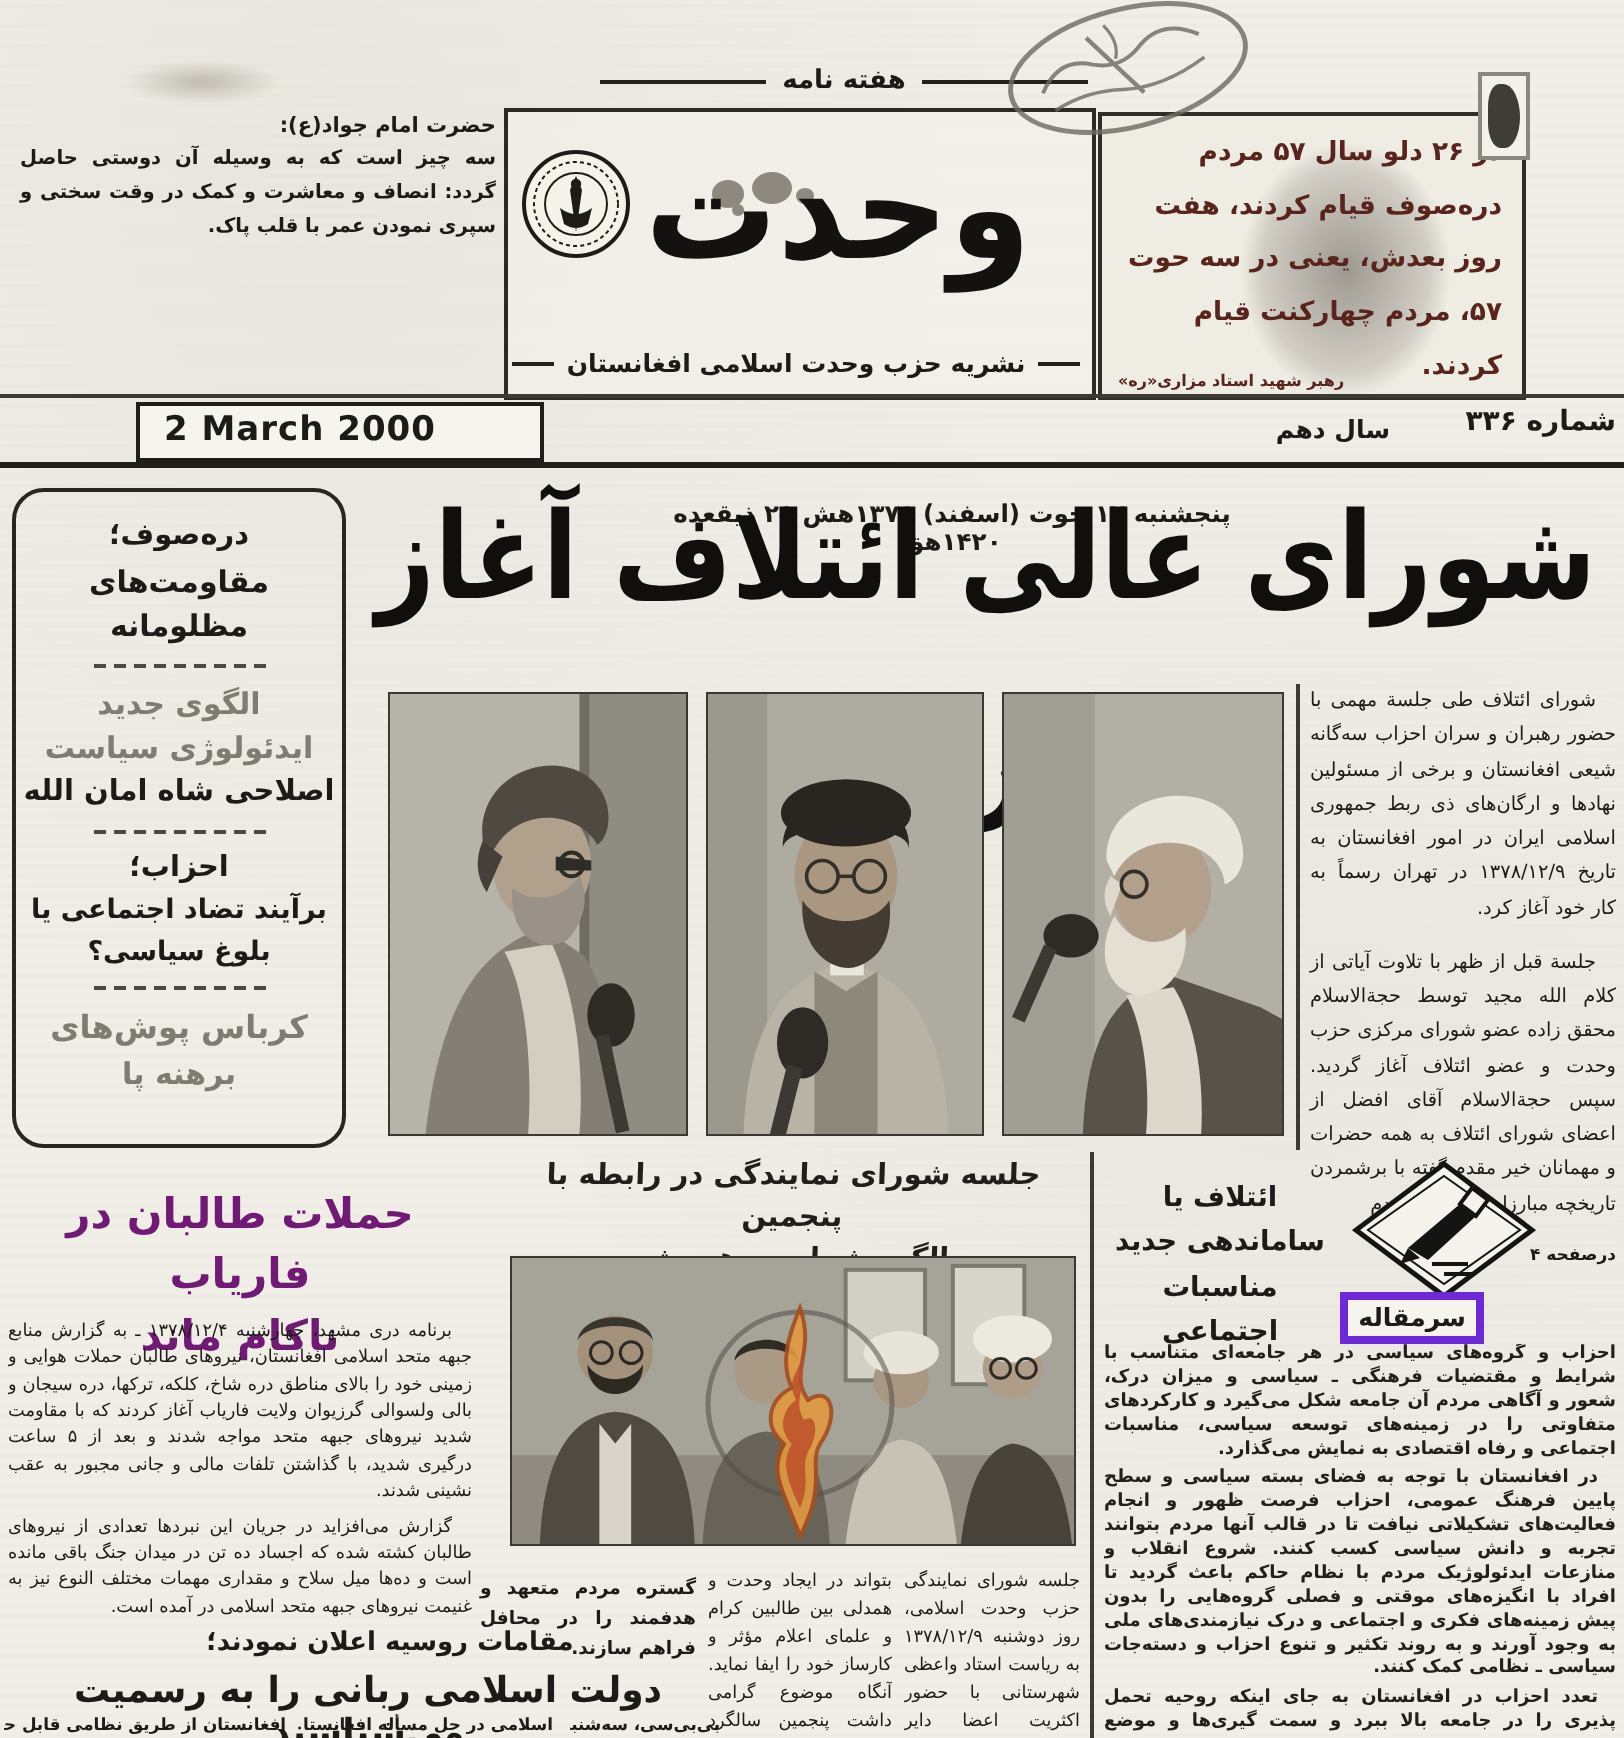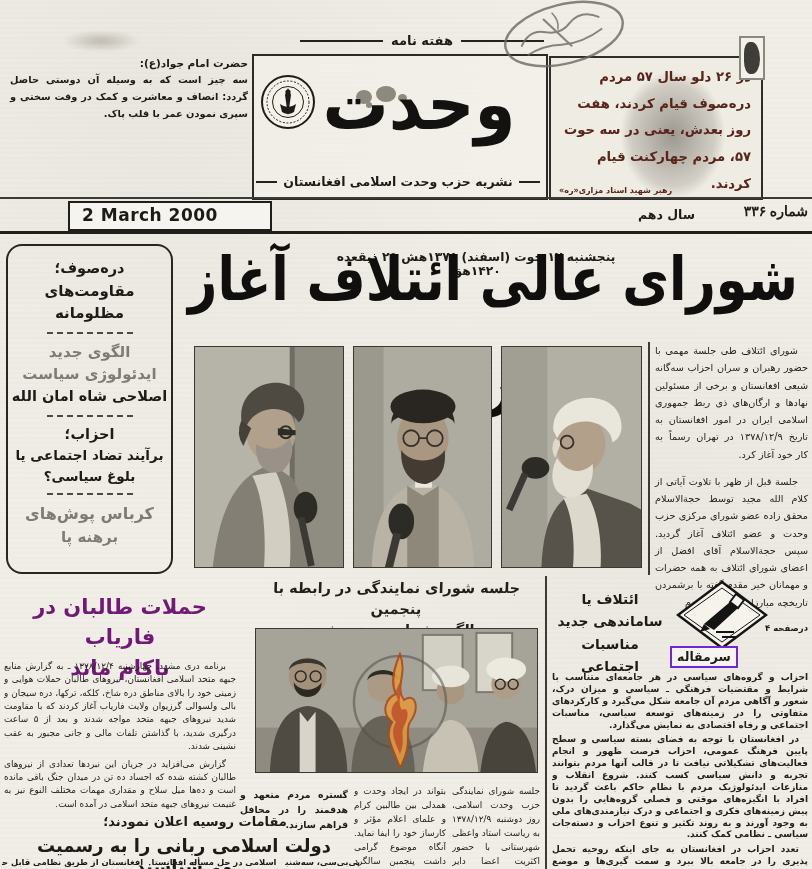--- a/index.html
+++ b/index.html
@@ -44,21 +44,21 @@
   .banner-attrib{position:absolute;left:8px;bottom:3px;font-size:8px;font-weight:bold;color:#58241c;}
   .stamp{left:500px;top:0px;width:128px;height:68px;transform:rotate(-14deg);opacity:.8;}
   .smudge{left:62px;top:30px;width:78px;height:22px;border-radius:50%;
       background:radial-gradient(ellipse, rgba(110,105,95,.35), transparent 70%);filter:blur(1px);}
   .corner-frag{left:739px;top:36px;width:22px;height:40px;border:2px solid #8b887f;background:#f4f1ea;}
   .corner-frag i{position:absolute;inset:4px 3px;background:#3f3d37;border-radius:40% 60% 55% 45%;}
 
   
   .rule-a{left:0;top:197px;width:812px;height:1.5px;}
   .rule-b{left:0;top:231px;width:812px;height:3px;background:#201f1b;}
-  .issue{left:730px;top:203px;width:78px;font-size:14px;font-family:Liberation Serif, serif;}
+  .issue{left:730px;top:203px;width:78px;font-size:14px;}
   .yearlbl{left:625px;top:207px;width:70px;font-size:12.5px;}
   .datefa{left:330px;top:206px;width:292px;font-size:12.3px;margin-top:44px;}
   .date-en-box{left:68px;top:201px;width:200px;height:26px;border:2.5px solid #1f1e1a;background:#f6f4ee;}
   .date-en{font-size:17px;font-weight:bold;padding:2px 0 0 12px;letter-spacing:.5px;}
 
   
   .headline{left:178px;top:238px;width:630px;height:94px;font-size:51px;font-weight:bold;
      transform:scaleY(1.18);letter-spacing:-1px;color:#100f0d;line-height:1.7;}
 
   
@@ -82,21 +82,21 @@
   .lead-col p{margin:0 0 10px;text-indent:10px;}
   .cont-tag{font-size:8.5px;font-weight:bold;}
 
   
   .photo-cap{left:250px;top:578px;width:292px;font-size:14.5px;font-weight:bold;line-height:1.45;
      transform:skewX(-2deg);color:#201f1b;}
 
   
   .ed-title{left:551px;top:588px;width:118px;font-size:13.8px;font-weight:bold;line-height:1.62;}
   .ed-logo{left:676px;top:580px;width:92px;height:70px;}
-  .ed-label{left:670px;top:646px;width:64px;height:18px;border:2px solid #6d28d9;background:#f6f4ee;
+  .ed-label{left:670px;top:646px;width:64px;height:18px;border:4px solid #6d28d9;background:#f6f4ee;
      font-size:12.5px;font-weight:bold;text-align:center;line-height:18px;}
   .ed-body{left:552px;top:672px;width:256px;height:194px;overflow:hidden;font-size:9px;line-height:1.32;font-weight:bold;color:#222019;}
   .ed-body p{margin:0 0 3px;text-indent:9px;}
   .ed-body p:first-child{text-indent:0;}
 
   
   .fy-h{left:4px;top:592px;width:232px;font-size:21px;font-weight:bold;line-height:1.45;color:#701a75;}
   .fy-body{left:4px;top:660px;width:232px;height:155px;overflow:hidden;font-size:8.9px;line-height:1.5;}
   .fy-body p{margin:0 0 4px;text-indent:10px;}
 

